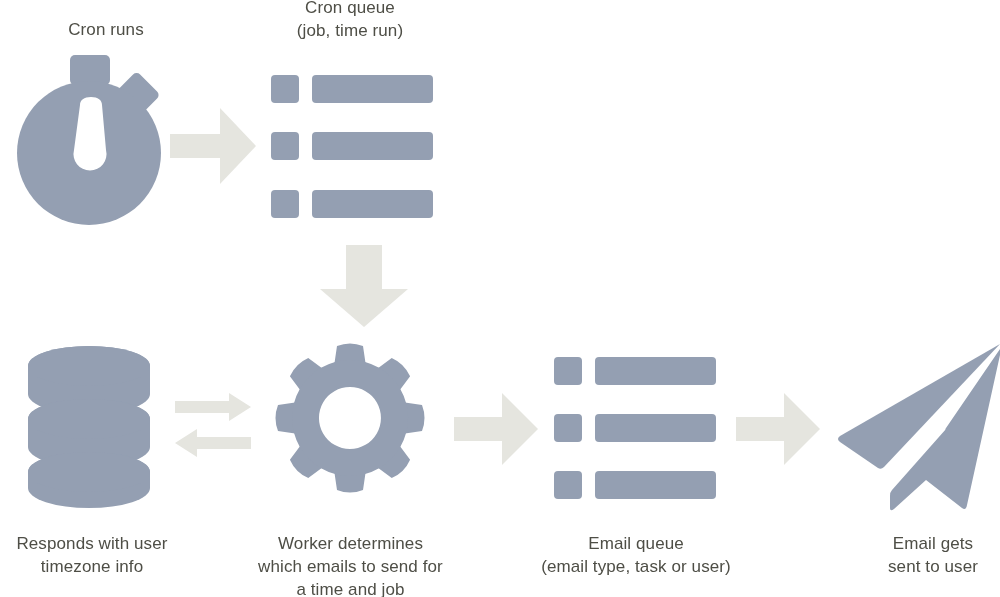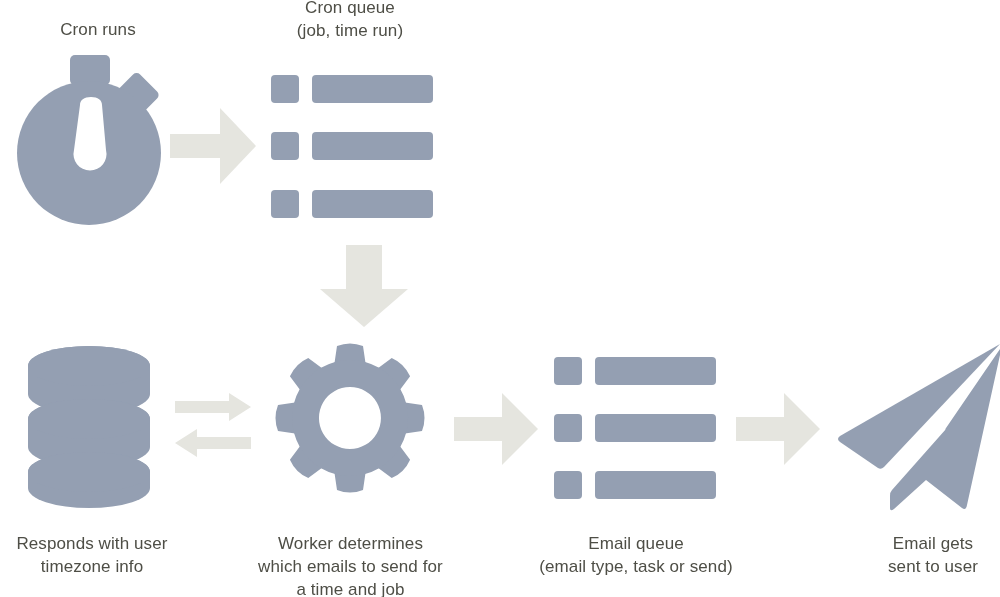--- a/index.html
+++ b/index.html
@@ -47,21 +47,21 @@
     border-radius: 4px;
     background: var(--blue);
   }
   #canvas { --blue: #949fb2; --pale: #e5e5df; }
 </style>
 </head>
 <body>
 
 <div id="canvas">
 
-  <div class="label" style="left:8px; top:18px; width:180px;">Cron runs</div>
+  <div class="label" style="left:16px; top:18px; width:180px;">Cron runs</div>
 
   <div class="label" style="left:250px; top:-4px; width:200px;">Cron queue
 (job, time run)</div>
 
   <div class="node" style="left:14px; top:55px; width:160px; height:175px;">
     <svg width="160" height="175" viewBox="0 0 160 175">
 
       <rect x="56" y="0" width="40" height="30" rx="5" fill="#949fb2"></rect>
 
       <g transform="rotate(45 124 40)">
@@ -185,18 +185,18 @@
   </div>
 
   <div class="label" style="left:-8px; top:532px; width:200px;">Responds with user
 timezone info</div>
 
   <div class="label" style="left:228px; top:532px; width:245px;">Worker determines
 which emails to send for
 a time and job</div>
 
   <div class="label" style="left:512px; top:532px; width:248px;">Email queue
-(email type, task or send)</div>
+(email type, task or user)</div>
 
   <div class="label" style="left:853px; top:532px; width:160px;">Email gets
 sent to user</div>
 
 </div>
 
 </body></html>

